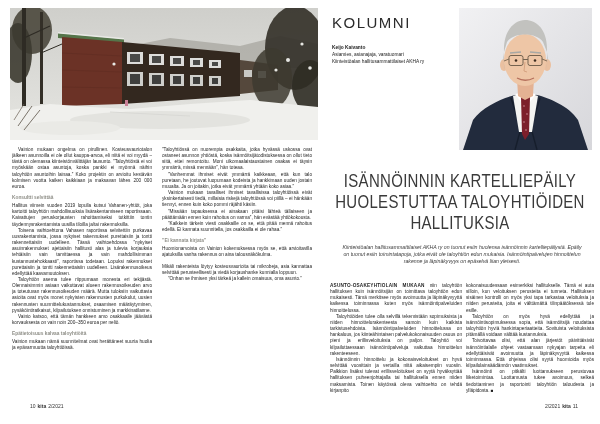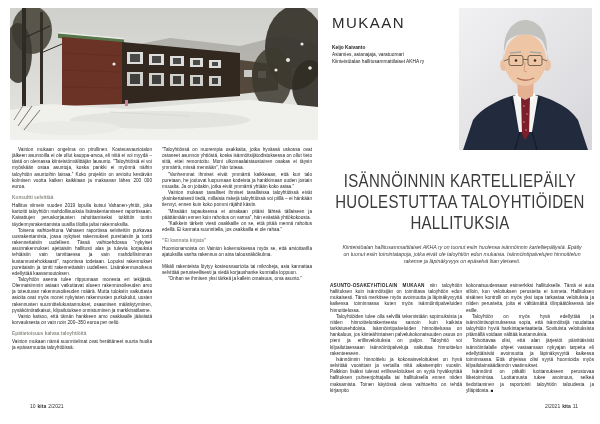--- a/index.html
+++ b/index.html
@@ -128,21 +128,21 @@
   <p class="body ind">”Vanhemmat ihmiset eivät ymmärrä kaikkeaan, että kun talo puretaan, he joutuvat luopumaan kodeista ja hankkimaan uuden jostain muualta. Ja on joitakin, jotka eivät ymmärrä yhtään koko asiaa.”</p>
   <p class="body ind">Vainion mukaan tavalliset ihmiset tavallisissa taloyhtiöissä eivät yksinkertaisesti tiedä, millaisia riskejä taloyhtiössä voi piillä – ei hänkään tiennyt, ennen kuin koko pommi räjähti käsiin.</p>
   <p class="body ind">”Missään tapauksessa ei ainakaan pitäisi lähteä tällaiseen ja päättämään ennen kuin rahoitus on varma”, hän evästää yhtiökokousta.</p>
   <p class="body ind">”Kaikkein tärkein viesti osakkaille on se, että pitää mennä rahoitus edellä. Ei kannata suunnitella, jos osakkailla ei ole rahaa.”</p>
   <div class="subhead">”Ei kannata kirjata”</div>
   <p class="body">Huomionarvoista on Vainion kokemuksessa myös se, että arvioitavilla ajatuksilla vanha rakennus on aina talousnäkökulma.</p>
   <p class="body gap">Mikäli rakenteista löytyy kosteusvaurioita tai mikrobeja, asia kannattaa selvittää perusteellisesti ja viedä korjaushanke kunnialla loppuun.</p>
   <p class="body ind">”Onhan se ihmisen yksi tärkeä ja kallein omaisuus, oma asunto.”</p>
 </div>
 
-<div class="rp-kicker">MUKAAN</div>
+<div class="rp-kicker">KOLUMNI</div>
 
 <div class="rp-author">
   <div class="name">Keijo Kaivanto</div>
   <div>Asiamies, asianajaja, varatuomari</div>
   <div>Kiinteistöalan hallitusammattilaiset AKHA ry</div>
 </div>
 
 <div class="rp-photo">
   <svg width="133" height="142" viewBox="0 0 133 142" preserveAspectRatio="none">
     <defs>

